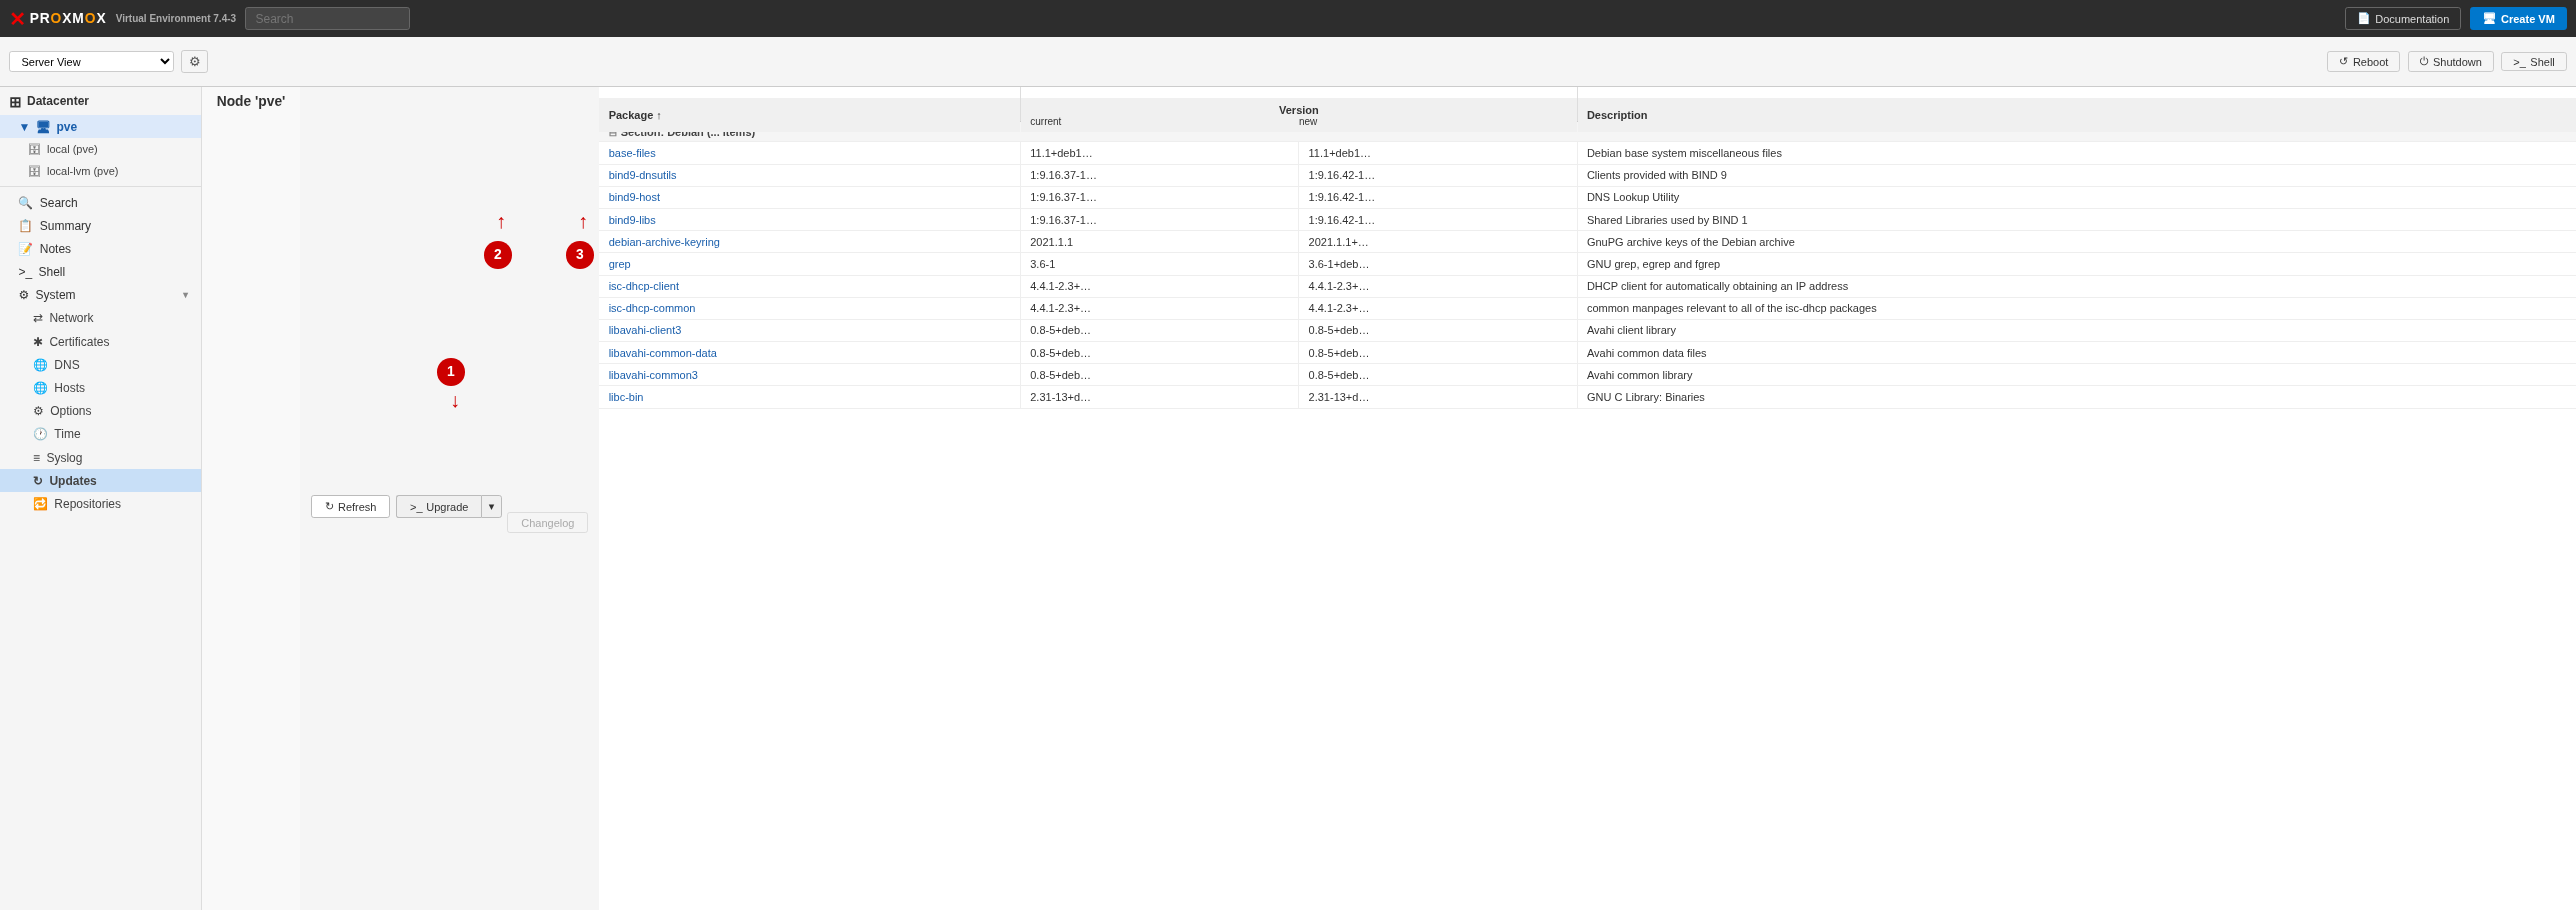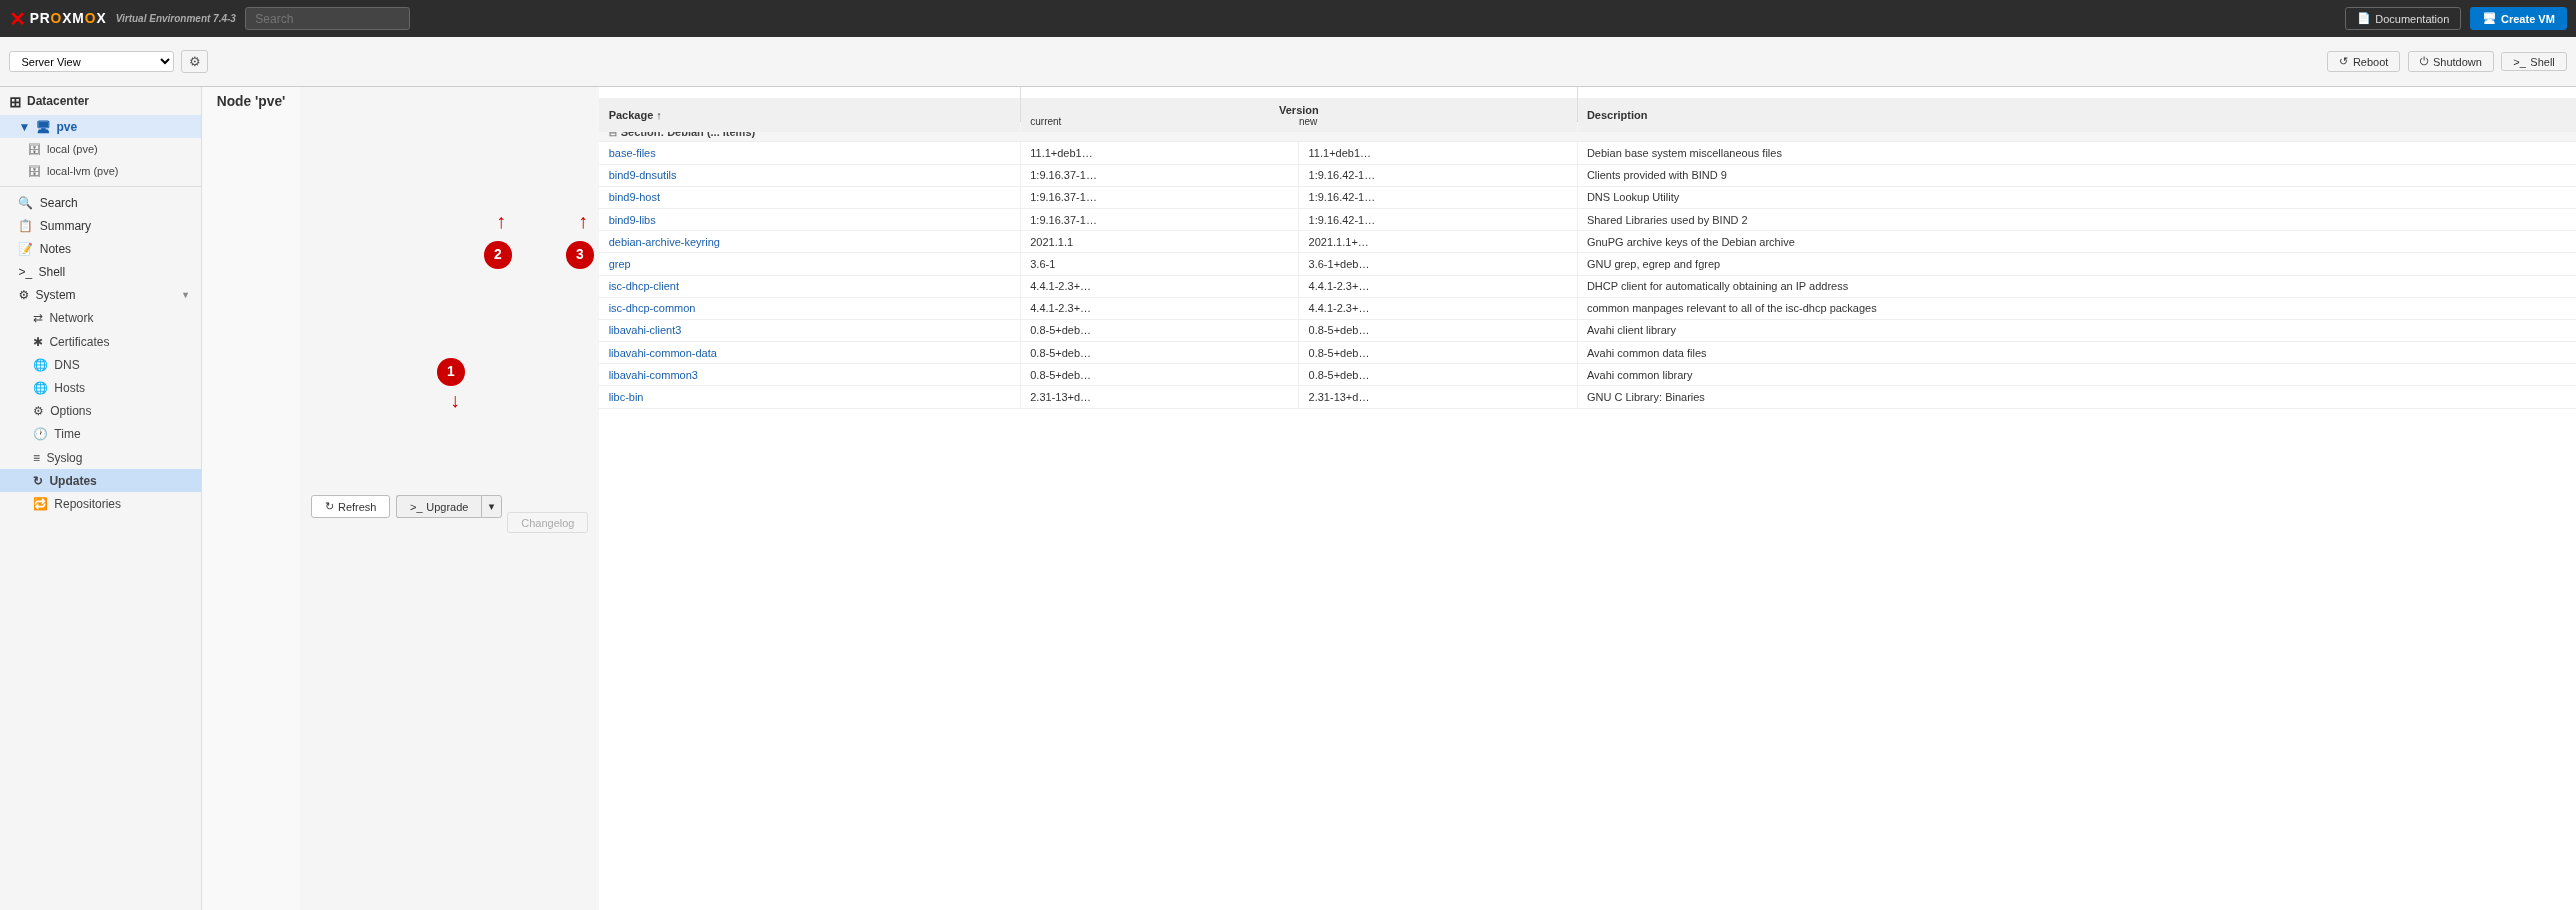--- a/index.html
+++ b/index.html
@@ -97,21 +97,21 @@
     }
     .pkg-name { color: #1a5fac; }
   </style>
 </head>
 <body>
 
 <div id="topbar">
   <div id="logo">
     <span style="color:#e00;font-size:20px;font-weight:900;">✕</span>
     <span style="color:white;font-weight:bold;font-size:13.8px;letter-spacing:0.9px;">PR<span style="color:#f90;">O</span>XM<span style="color:#f90;">O</span>X</span>
-    <span style="color:#aaa;font-size:10px;margin-left:5.5px;font-style:italic;">Virtual Environment 7.4-3</span>
+    <span style="color:#aaa;font-size:10px;margin-left:5.5px;">Virtual Environment 7.4-3</span>
   </div>
   <input type="text" id="search-top" style="background: rgb(68, 68, 68); border: 0.9px solid rgb(102, 102, 102); color: rgb(238, 238, 238); padding: 3.7px 9.2px; border-radius: 2.8px; font-size: 12px; width: 165px;" placeholder="Search">
   <div style="flex:1;"></div>
   <button class="topbar-btn">
     <span>📄</span>
     <span>Documentation</span>
   </button>
   <button class="topbar-btn create-vm">
     <span>🖥</span>
     <span>Create VM</span>
@@ -282,21 +282,21 @@
             <tr>
     <td class="pkg-name">bind9-host</td>
     <td>1:9.16.37-1…</td>
     <td>1:9.16.42-1…</td>
     <td>DNS Lookup Utility</td>
   </tr>
             <tr>
     <td class="pkg-name">bind9-libs</td>
     <td>1:9.16.37-1…</td>
     <td>1:9.16.42-1…</td>
-    <td>Shared Libraries used by BIND 2</td>
+    <td>Shared Libraries used by BIND 1</td>
   </tr>
             <tr>
     <td class="pkg-name">debian-archive-keyring</td>
     <td>2021.1.1</td>
     <td>2021.1.1+…</td>
     <td>GnuPG archive keys of the Debian archive</td>
   </tr>
             <tr>
     <td class="pkg-name">grep</td>
     <td>3.6-1</td>

